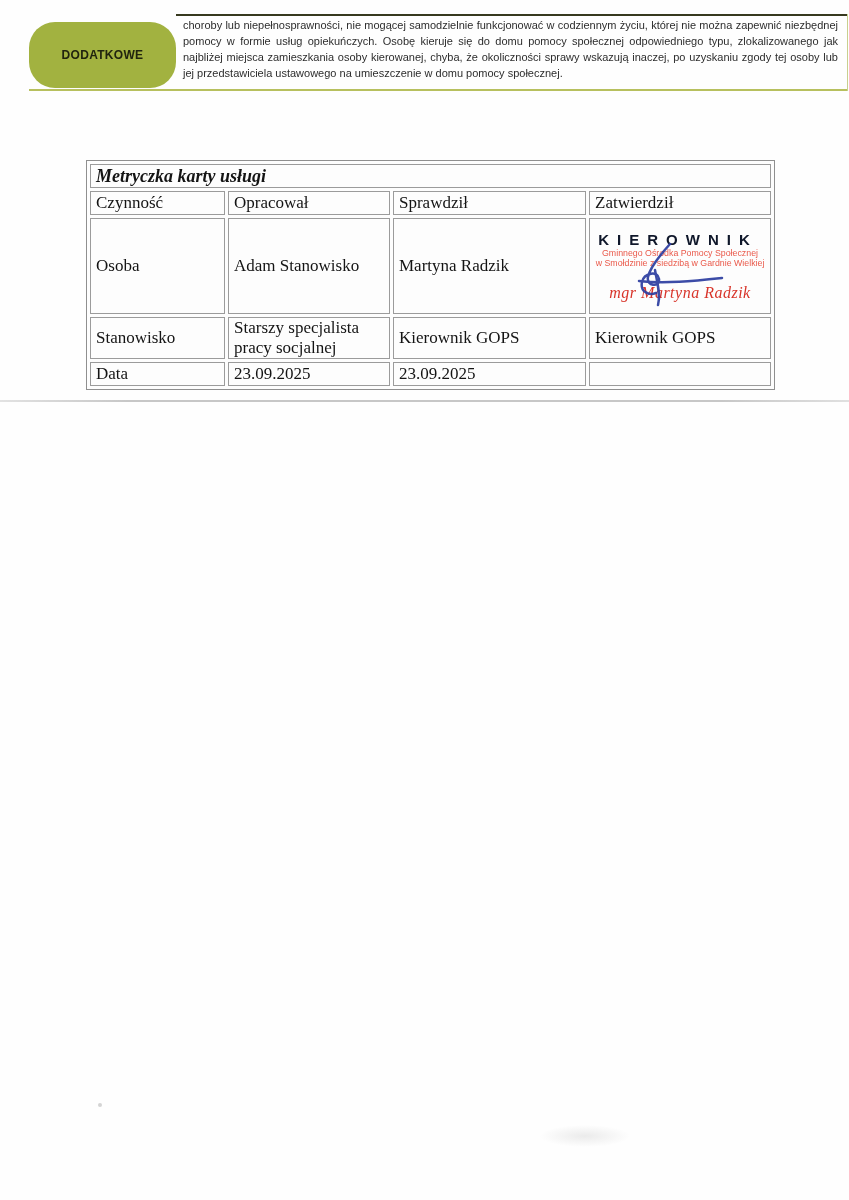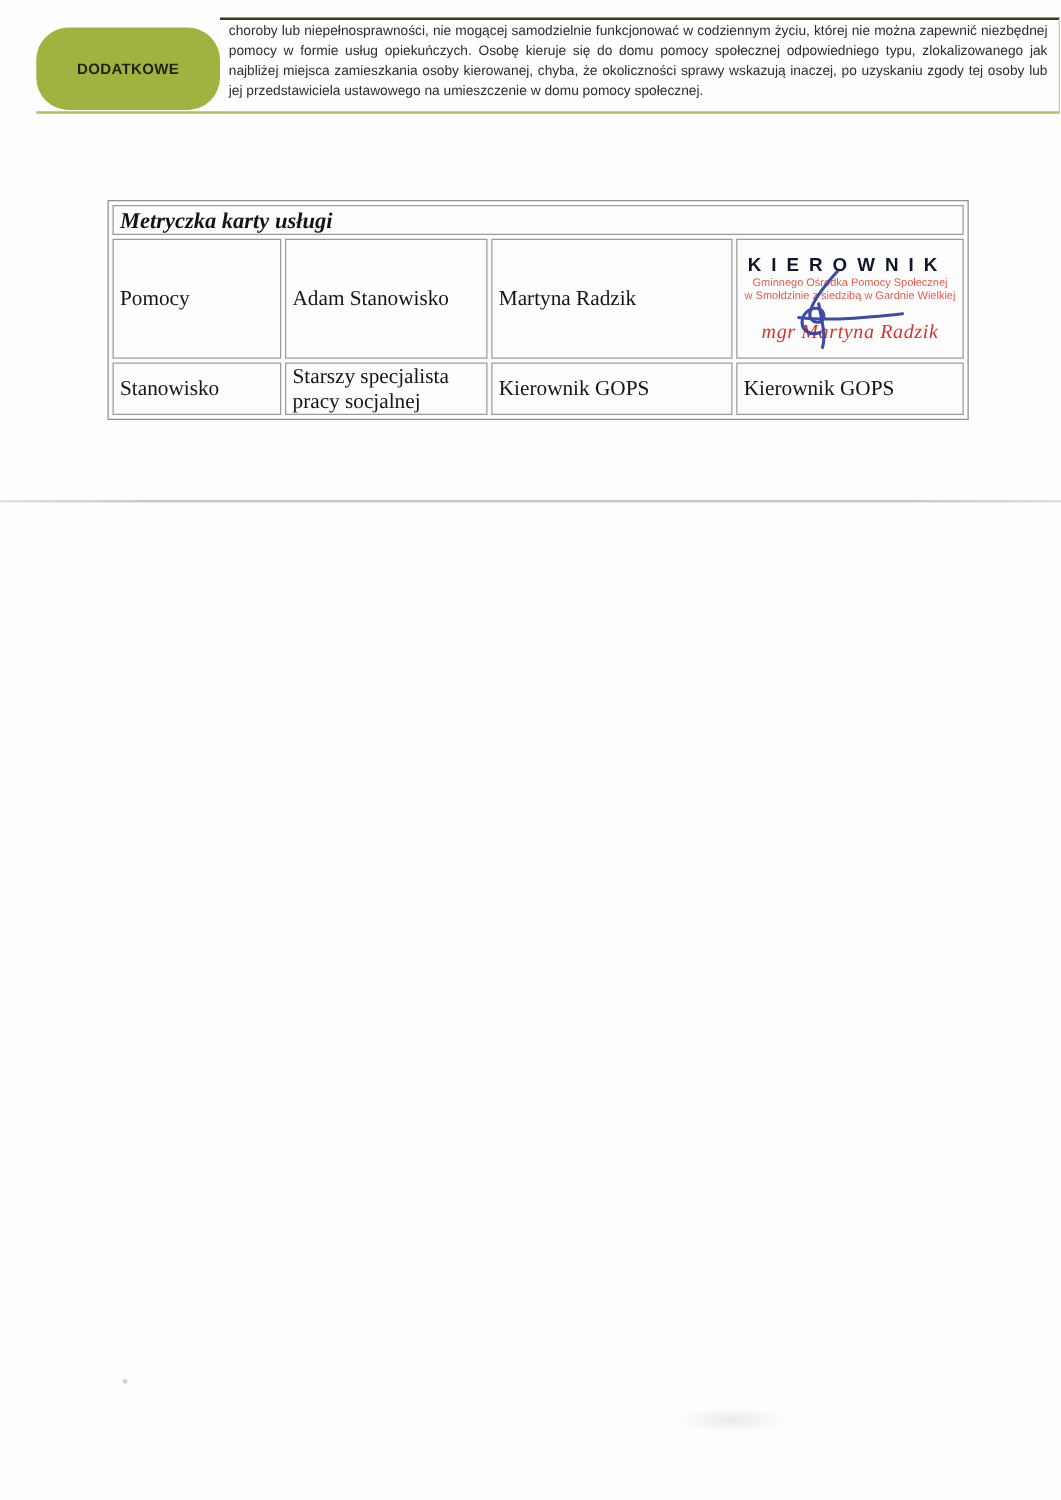--- a/index.html
+++ b/index.html
@@ -103,22 +103,28 @@
     <colgroup>
       <col style="width:135px">
         <col style="width:162px">
         <col style="width:193px">
         <col style="width:182px">
     </colgroup>
     <tbody>
       <tr>
         <td class="title-cell" colspan="4">Metryczka karty usługi</td>
       </tr>
+      <tr class="hdr">
+        <td>Czynność</td>
+        <td class="darkleft">Opracował</td>
+        <td class="darkleft">Sprawdził</td>
+        <td>Zatwierdził</td>
+      </tr>
       <tr class="r-osoba">
-        <td>Pomocy</td>
+        <td>Osoba</td>
         <td>Adam Stanowisko</td>
         <td>Martyna Radzik</td>
         <td class="stamp-cell">
           <div class="stamp">
             <div class="l1">KIEROWNIK</div>
             <div class="l2">Gminnego Ośrodka Pomocy Społecznej</div>
             <div class="l3">w Smołdzinie z siedzibą w Gardnie Wielkiej</div>
             <div class="name">mgr Martyna Radzik</div>
           </div>
           <svg class="signature" viewBox="0 0 100 76" xmlns="http://www.w3.org/2000/svg">
@@ -129,20 +135,26 @@
             </g>
           </svg>
         </td>
       </tr>
       <tr class="r-stan">
         <td>Stanowisko</td>
         <td>Starszy specjalista pracy socjalnej</td>
         <td>Kierownik GOPS</td>
         <td>Kierownik GOPS</td>
       </tr>
+      <tr class="r-data">
+        <td>Data</td>
+        <td class="darkleft">23.09.2025</td>
+        <td class="darkleft">23.09.2025</td>
+        <td></td>
+      </tr>
     </tbody>
   </table>
 
   <div class="separator"></div>
 
   <div class="smudge"></div>
   <div class="speck"></div>
 
 </div>
 

